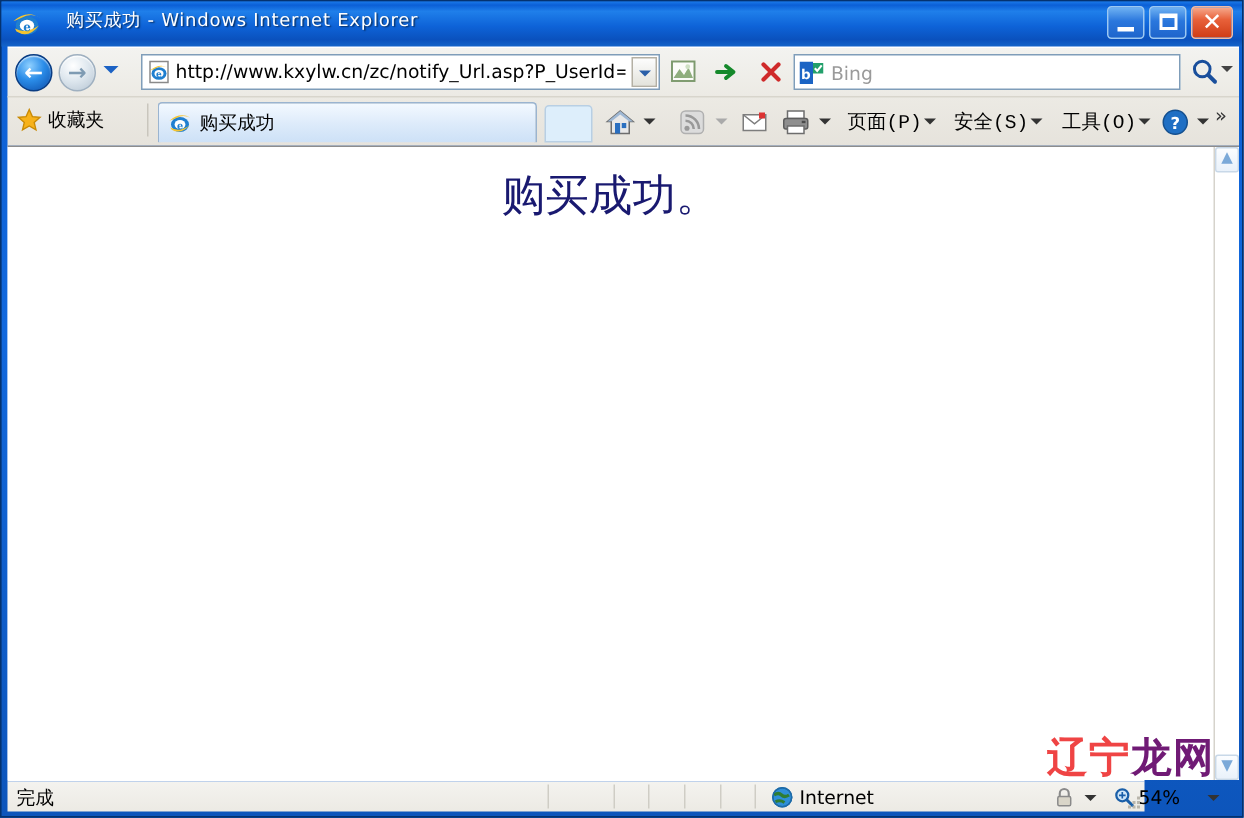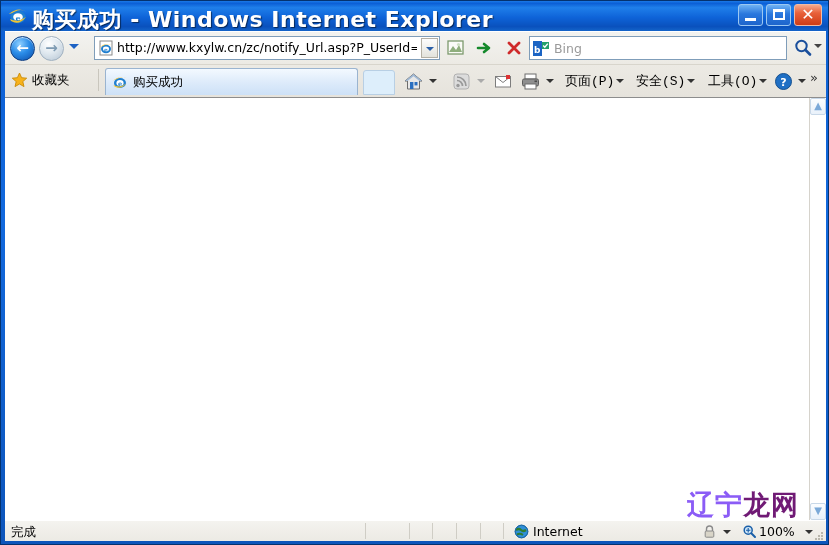--- a/index.html
+++ b/index.html
@@ -29,23 +29,23 @@
     background: linear-gradient(to bottom,
         #1a79e8 0%, #0b5fd6 8%, #1f7fea 22%,
         #0e63d8 55%, #0a51bd 85%, #1464c9 100%);
     overflow: hidden;
   }
   #title-icon {
     position: absolute; left: 7px; top: 5px;
     width: 20px; height: 20px;
   }
   #title-text {
-    position: absolute; left: 31px; top: 4px;
-    font-size: 22px;
-    font-weight: bold;
+    position: absolute; left: 43px; top: 4px;
+    font-size: 12px;
+    font-weight: normal;
     color: #ffffff;
     letter-spacing: 0.5px;
     text-shadow: 1px 1px 1px rgba(0,0,0,0.55);
     white-space: nowrap;
     font-family: "DejaVu Sans", "Liberation Sans", sans-serif;
   }
   .winbtn {
     position: absolute; top: 3px;
     width: 25px; height: 22px;
     border-radius: 3px;
@@ -320,34 +320,34 @@
   
   #watermark {
     position: absolute;
     left: 682px; top: 389px;
     font-size: 27px; font-weight: bold;
     font-family: "DejaVu Sans", "Liberation Sans", sans-serif;
     letter-spacing: 1px;
     white-space: nowrap;
     pointer-events: none;
   }
-  #watermark .wm-a { color: #8b5cf6; }
+  #watermark .wm-a { color: #ef4444; margin-left: 11px; }
   #watermark .wm-b { color: #701a75; }
   #watermark span {
     text-shadow:
       -1.5px -1.5px 0 #fff, 1.5px -1.5px 0 #fff,
       -1.5px 1.5px 0 #fff, 1.5px 1.5px 0 #fff,
       0 0 3px #fff;
   }
 
   
   #statusbar {
     position: absolute;
     left: 4px; top: 519px;
-    width: 821px; height: 21px;
+    width: 758px; height: 21px;
     background: linear-gradient(to bottom, #f4f3ef 0%, #eceae4 100%);
     border-top: 1px solid #ffffff;
   }
   #status-text {
     position: absolute; left: 6px; top: 3px;
     font-size: 12.5px; color: #000;
     font-family: "DejaVu Sans", "Liberation Sans", sans-serif;
   }
   .status-sep {
     position: absolute; top: 2px;
@@ -570,20 +570,21 @@
       </div>
       <div class="dropcaret" style="left:793px"></div>
 
       <div id="overflow-chev">»</div>
     </div>
   </div>
 
   <div id="viewport">
     <div id="page">
 
+      <div class="pageline" id="line1">购买成功。</div>
 
     </div>
 
     <div id="watermark">
       <span class="wm-a">辽宁</span><span class="wm-b">龙网</span>
     </div>
 
     <div id="vscroll">
       <div class="sb-btn" id="sb-up">
         <span class="sb-glyph">▲</span>
@@ -622,21 +623,21 @@
     </span>
     <div id="lock-caret"></div>
 
     <span id="zoom-icon">
       <svg width="15" height="15" viewBox="0 0 15 15">
         <circle cx="6.2" cy="6.2" r="4" fill="#cfe6f8" stroke="#1a5fa8" stroke-width="1.5"></circle>
         <path d="M9.3 9.3 L13 13" stroke="#1a5fa8" stroke-width="2" stroke-linecap="round"></path>
         <path d="M6.2 4 L6.2 8.4 M4 6.2 L8.4 6.2" stroke="#1a5fa8" stroke-width="1.1"></path>
       </svg>
     </span>
-    <span id="zoom-label">100%</span>
+    <span id="zoom-label">54%</span>
     <div id="zoom-caret"></div>
 
     <div id="resize-grip">
       <svg width="12" height="12" viewBox="0 0 12 12">
         <g fill="#b9b6ac">
           <rect x="9" y="2" width="2" height="2"></rect>
           <rect x="6" y="5" width="2" height="2"></rect>
             <rect x="9" y="5" width="2" height="2"></rect>
           <rect x="3" y="8" width="2" height="2"></rect>
             <rect x="6" y="8" width="2" height="2"></rect>

